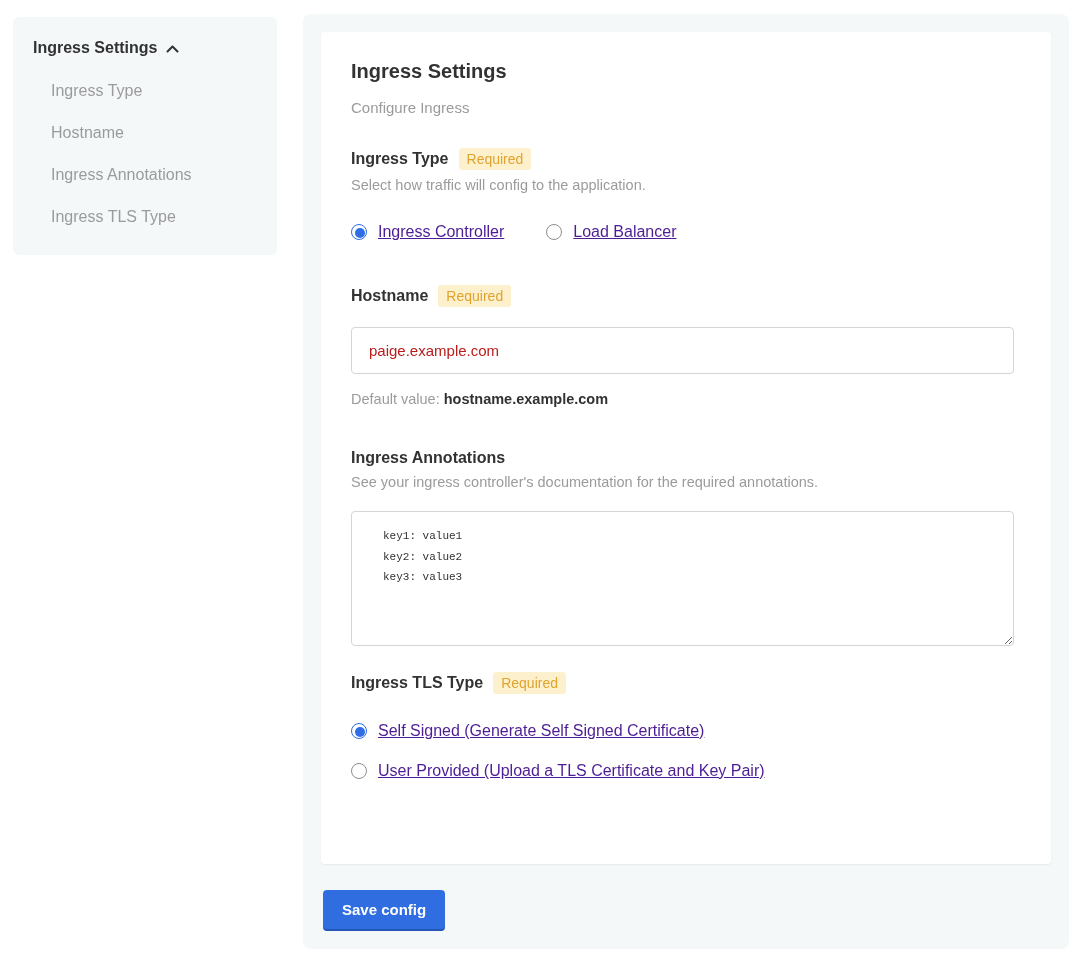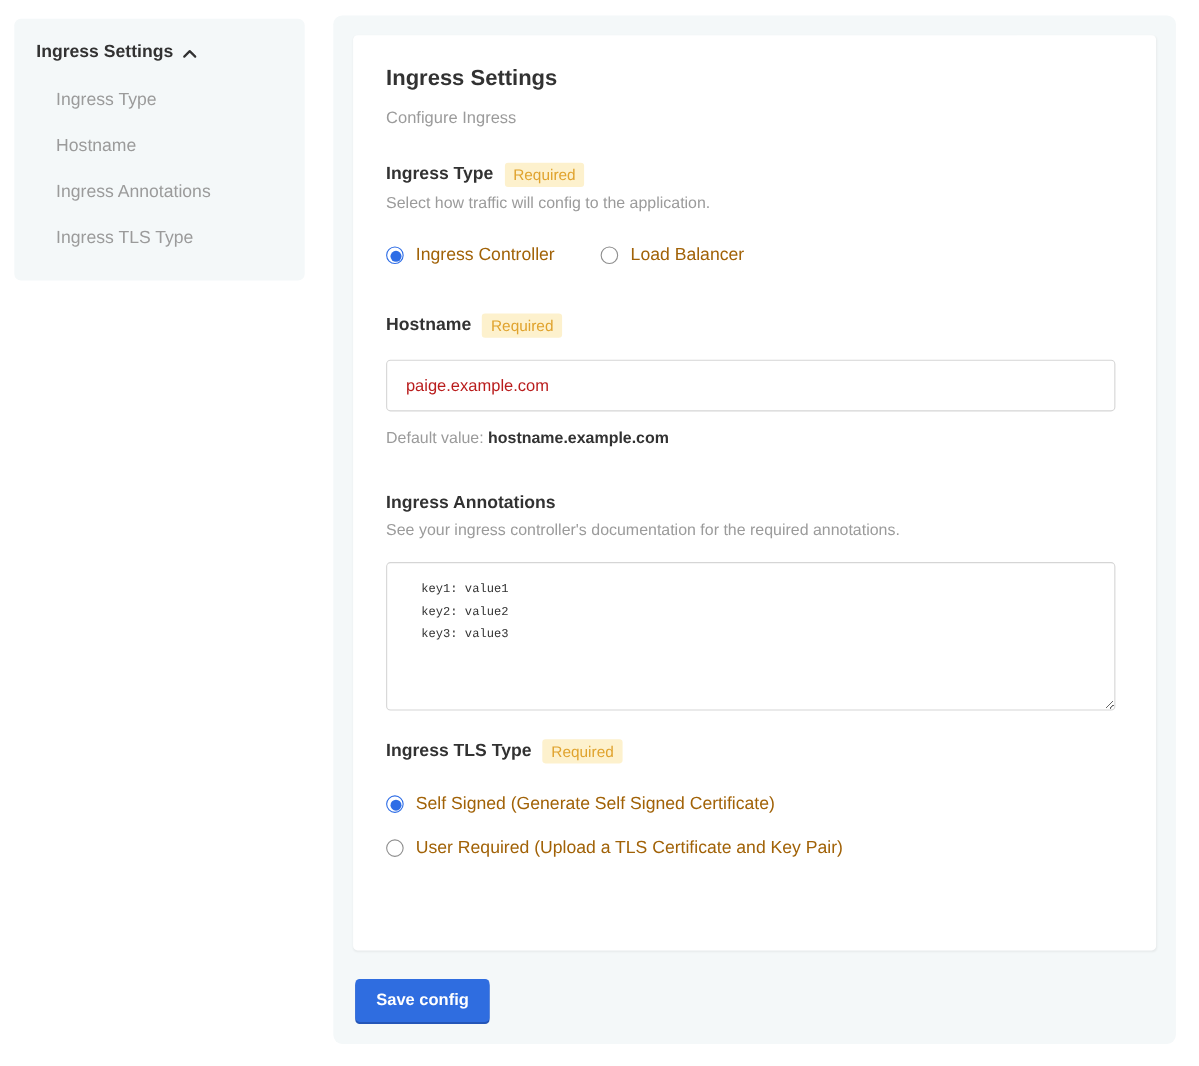--- a/index.html
+++ b/index.html
@@ -135,21 +135,22 @@
     position: absolute;
     left: 3px;
     top: 3px;
     width: 10px;
     height: 10px;
     border-radius: 50%;
     background: #2e6de6;
   }
   .radio-label {
     font-size: 16px;
-    color: #a16207;
+    color: #4c1d95;
+    text-decoration: underline;
   }
 
   
   .text-input {
     display: block;
     width: 663px;
     height: 47px;
     margin-top: 20px;
     border: 1px solid #d5d5d5;
     border-radius: 4px;
@@ -282,21 +283,21 @@
           <span class="required-badge">Required</span>
         </div>
 
         <div class="radio-stack">
           <div class="radio-option" data-selected="true">
             <span class="radio-circle"></span>
             <span class="radio-label">Self Signed (Generate Self Signed Certificate)</span>
           </div>
           <div class="radio-option" data-selected="false">
             <span class="radio-circle"></span>
-            <span class="radio-label">User Required (Upload a TLS Certificate and Key Pair)</span>
+            <span class="radio-label">User Provided (Upload a TLS Certificate and Key Pair)</span>
           </div>
         </div>
       </div>
 
     </div>
 
     <button class="save-button">Save config</button>
   </section>
 
 </div>

